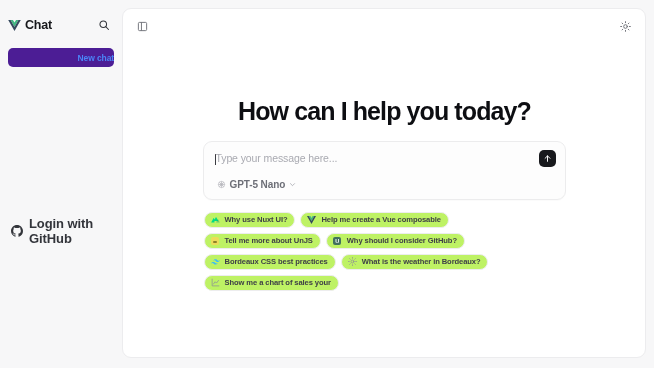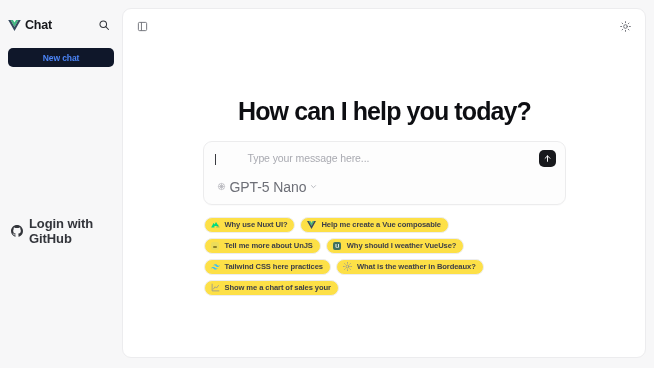--- a/index.html
+++ b/index.html
@@ -60,24 +60,24 @@
     height: 18px;
     border-radius: 4px;
   }
   .sb-newchat-wrap {
     padding: 0 8px;
     margin-top: 6px;
   }
   .sb-newchat {
     display: flex;
     align-items: center;
-    justify-content: center;
+    justify-content: flex-end;
     height: 19px;
     border-radius: 5px;
-    background: #0f172a;
+    background: #4c1d95;
     color: #4b84f7;
     font-size: 8.5px;
     font-weight: bold;
     letter-spacing: -0.1px;
   }
   .sb-spacer { flex: 1 1 auto; }
   .sb-footer {
     display: flex;
     align-items: center;
     gap: 6px;
@@ -148,21 +148,20 @@
     width: 363px;
     border: 1px solid #ececed;
     border-radius: 9px;
     background: #fdfdfd;
     padding: 11px 10px 7px 11px;
     box-shadow: 0 1px 1px rgba(16,17,20,0.02);
   }
   .composer-input-row {
     display: flex;
     align-items: flex-start;
-    gap: 32px;
   }
   .caret {
     width: 1px;
     height: 11px;
     background: #3a3b40;
     margin-top: 1px;
   }
   .composer-placeholder {
     font-size: 10.5px;
     color: #a9aab1;
@@ -176,24 +175,24 @@
     margin-top: 12px;
   }
   .model-select {
     display: flex;
     align-items: center;
     gap: 4px;
     padding: 2px 3px 2px 2px;
     border-radius: 5px;
   }
   .model-label {
-    font-size: 14px;
+    font-size: 10px;
     color: #6d6f77;
     letter-spacing: -0.1px;
-    font-weight: normal;
+    font-weight: bold;
   }
   .send-btn {
     position: absolute;
     right: 9px;
     top: 8px;
     width: 17px;
     height: 17px;
     border-radius: 5px;
     background: #18191d;
     display: flex;
@@ -211,21 +210,21 @@
     margin-left: 1px;
   }
   .chip {
     display: inline-flex;
     align-items: center;
     gap: 5px;
     height: 14px;
     padding: 0 7px 0 6px;
     border: 1px solid #ededee;
     border-radius: 8px;
-    background: #fde047;
+    background: #bef264;
     white-space: nowrap;
   }
   .chip-label {
     font-size: 7.6px;
     color: #3f4047;
     letter-spacing: -0.1px;
     font-weight: bold;
   }
   .chip-icon {
     display: flex;
@@ -387,30 +386,30 @@
               </span>
               <span class="chip-label">Tell me more about UnJS</span>
             </div>
 
             <div class="chip">
               <span class="chip-icon">
                 <span class="sq sq-vueuse">
                     <span>U</span>
                   </span>
               </span>
-              <span class="chip-label">Why should I weather VueUse?</span>
+              <span class="chip-label">Why should I consider GitHub?</span>
             </div>
 
             <div class="chip">
               <span class="chip-icon">
                 <svg width="9" height="6" viewBox="0 0 24 15" aria-hidden="true">
                   <path d="M12 0C8.8 0 6.8 1.6 6 4.8c1.2-1.6 2.6-2.2 4.2-1.8 .9.23 1.56.89 2.28 1.62C13.66 5.8 15 7.2 18 7.2c3.2 0 5.2-1.6 6-4.8-1.2 1.6-2.6 2.2-4.2 1.8-.9-.23-1.56-.89-2.28-1.62C16.34 1.4 15 0 12 0zM6 7.2c-3.2 0-5.2 1.6-6 4.8 1.2-1.6 2.6-2.2 4.2-1.8.9.23 1.56.89 2.28 1.62C7.66 13 9 14.4 12 14.4c3.2 0 5.2-1.6 6-4.8-1.2 1.6-2.6 2.2-4.2 1.8-.9-.23-1.56-.89-2.28-1.62C10.34 8.6 9 7.2 6 7.2z" fill="#38bdf8"></path>
                 </svg>
               </span>
-              <span class="chip-label">Tailwind CSS here practices</span>
+              <span class="chip-label">Bordeaux CSS best practices</span>
             </div>
 
             <div class="chip">
               <span class="chip-icon">
                 <svg width="9" height="9" viewBox="0 0 24 24" fill="none" stroke="#8e9097" stroke-width="2" stroke-linecap="round">
                   <circle cx="12" cy="12" r="3.8"></circle>
                   <line x1="12" y1="1.2" x2="12" y2="3.4"></line>
                   <line x1="12" y1="20.6" x2="12" y2="22.8"></line>
                   <line x1="1.2" y1="12" x2="3.4" y2="12"></line>
                   <line x1="20.6" y1="12" x2="22.8" y2="12"></line>

